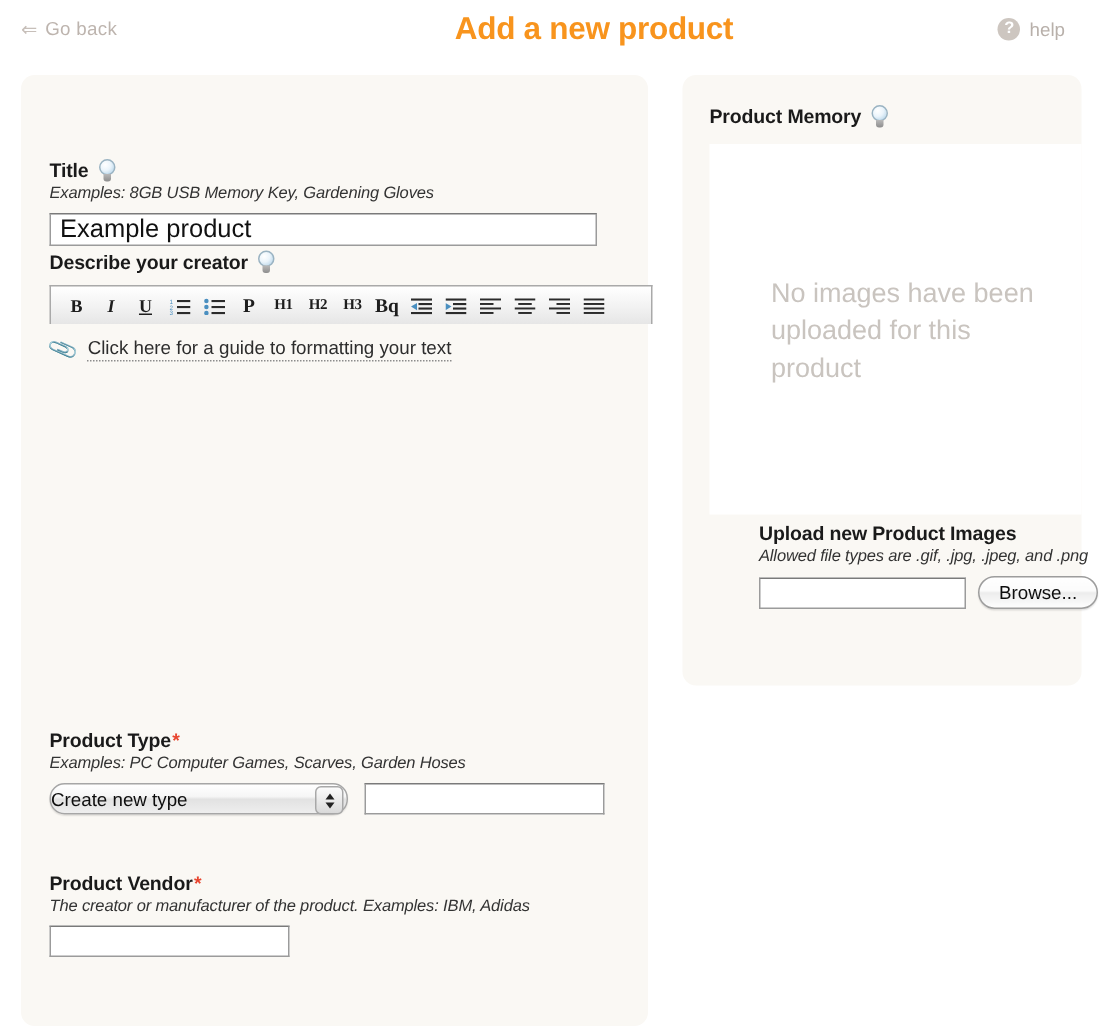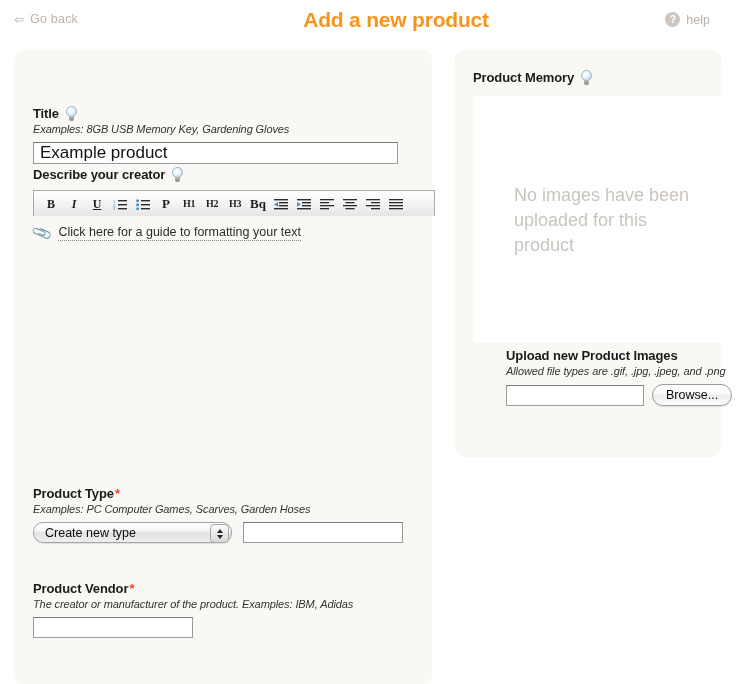--- a/index.html
+++ b/index.html
@@ -142,21 +142,21 @@
   .row { display: flex; align-items: center; gap: 11px; }
   .aqua-select {
     position: relative; box-sizing: border-box;
     width: 199px; height: 21px; border-radius: 10px;
     background: linear-gradient(#ffffff 0%, #f6f6f6 42%, #e2e2e2 52%, #eeeeee 100%);
     border: 1px solid #a6a6a6;
     box-shadow: 0 1px 1px rgba(0,0,0,.10);
     display: flex; align-items: center; cursor: pointer;
   }
   .aqua-select .sval {
-    padding-left: 11px; font-size: 12.5px; color: #0d0d0d;
+    font-size: 12.5px; color: #0d0d0d;
     white-space: nowrap; overflow: hidden;
   }
   .aqua-select .sbtn {
     position: absolute; right: 2px; top: 1px;
     width: 17px; height: 17px; border-radius: 4px;
     background: linear-gradient(#fcfcfc, #d9d9d9);
     border: 1px solid #a8a8a8;
     display: flex; flex-direction: column;
     align-items: center; justify-content: center; gap: 2px;
   }

